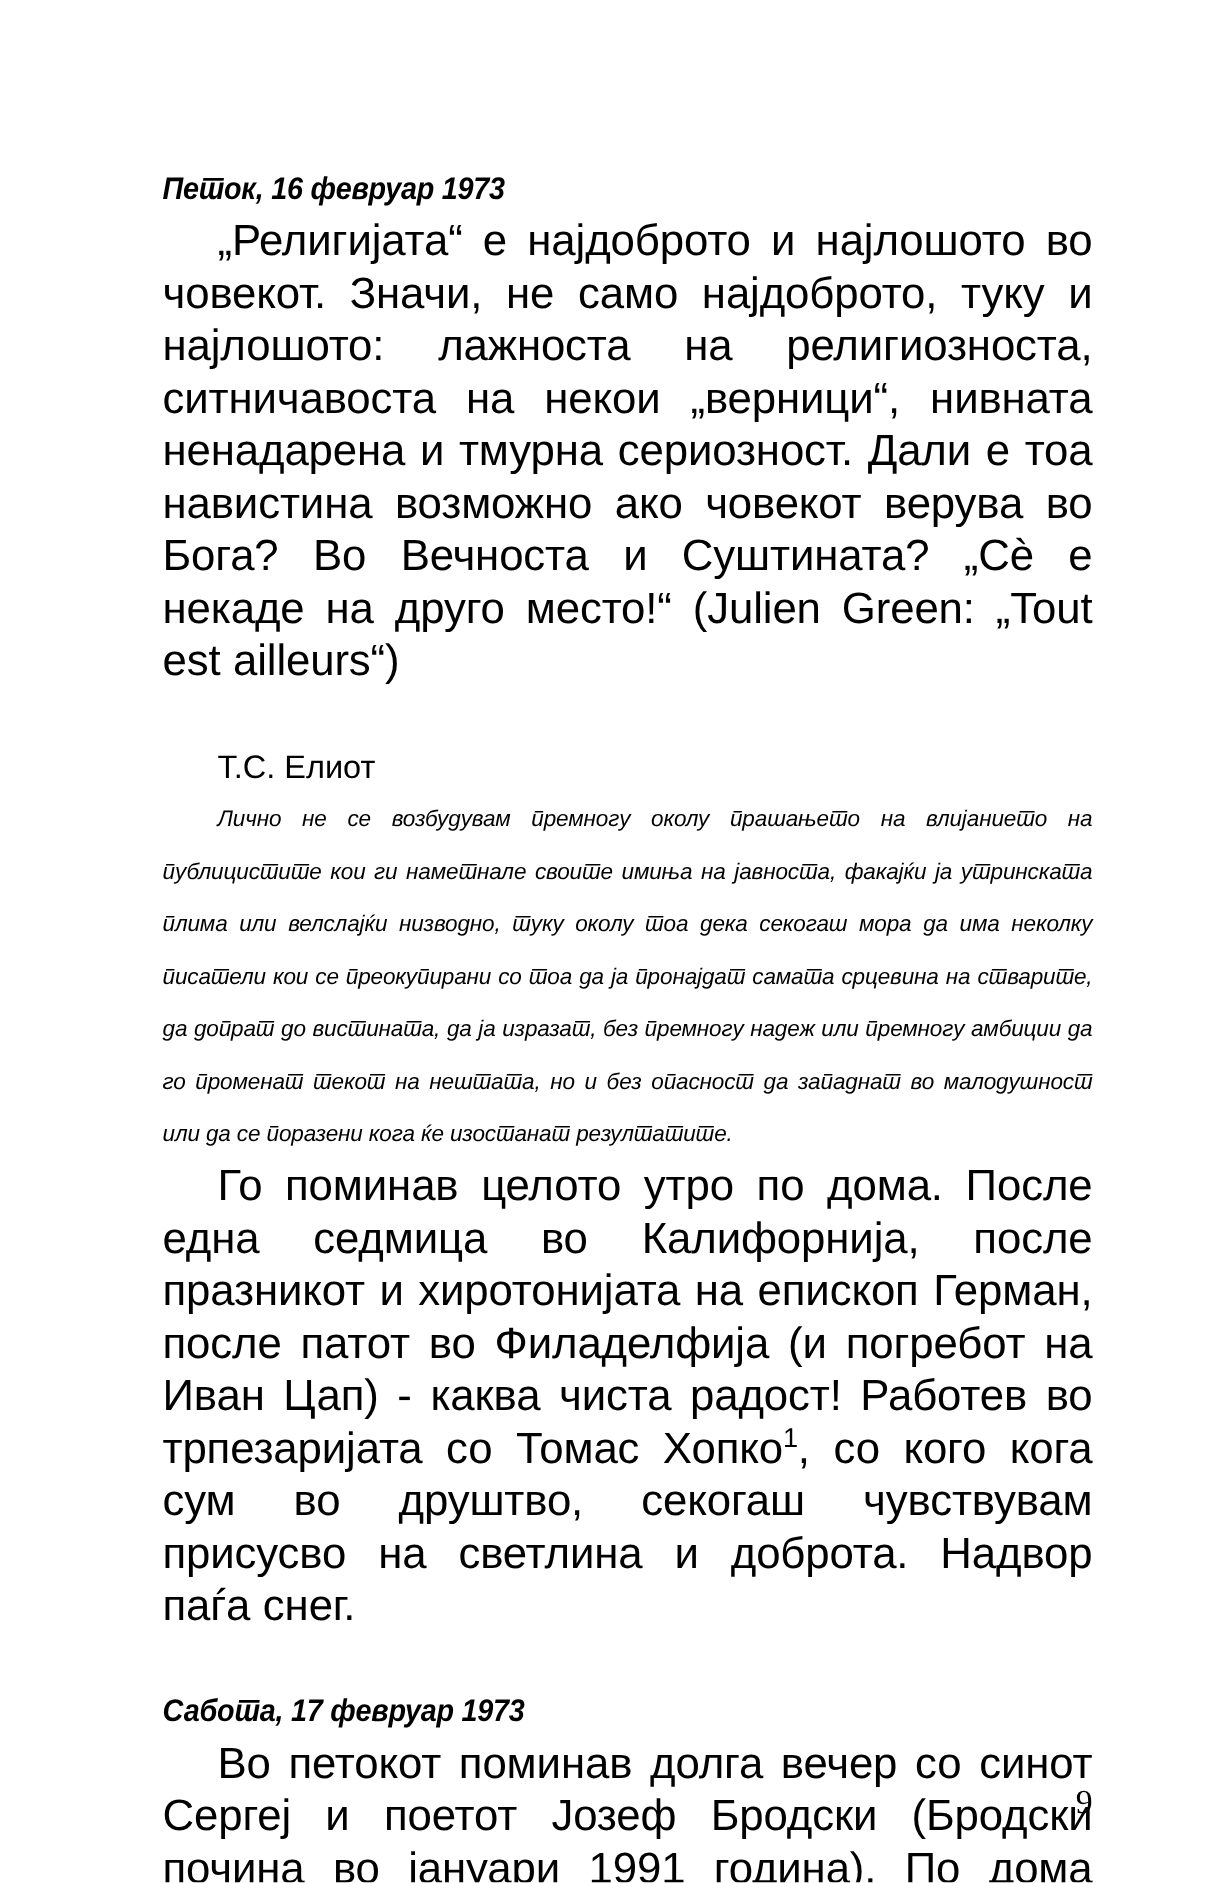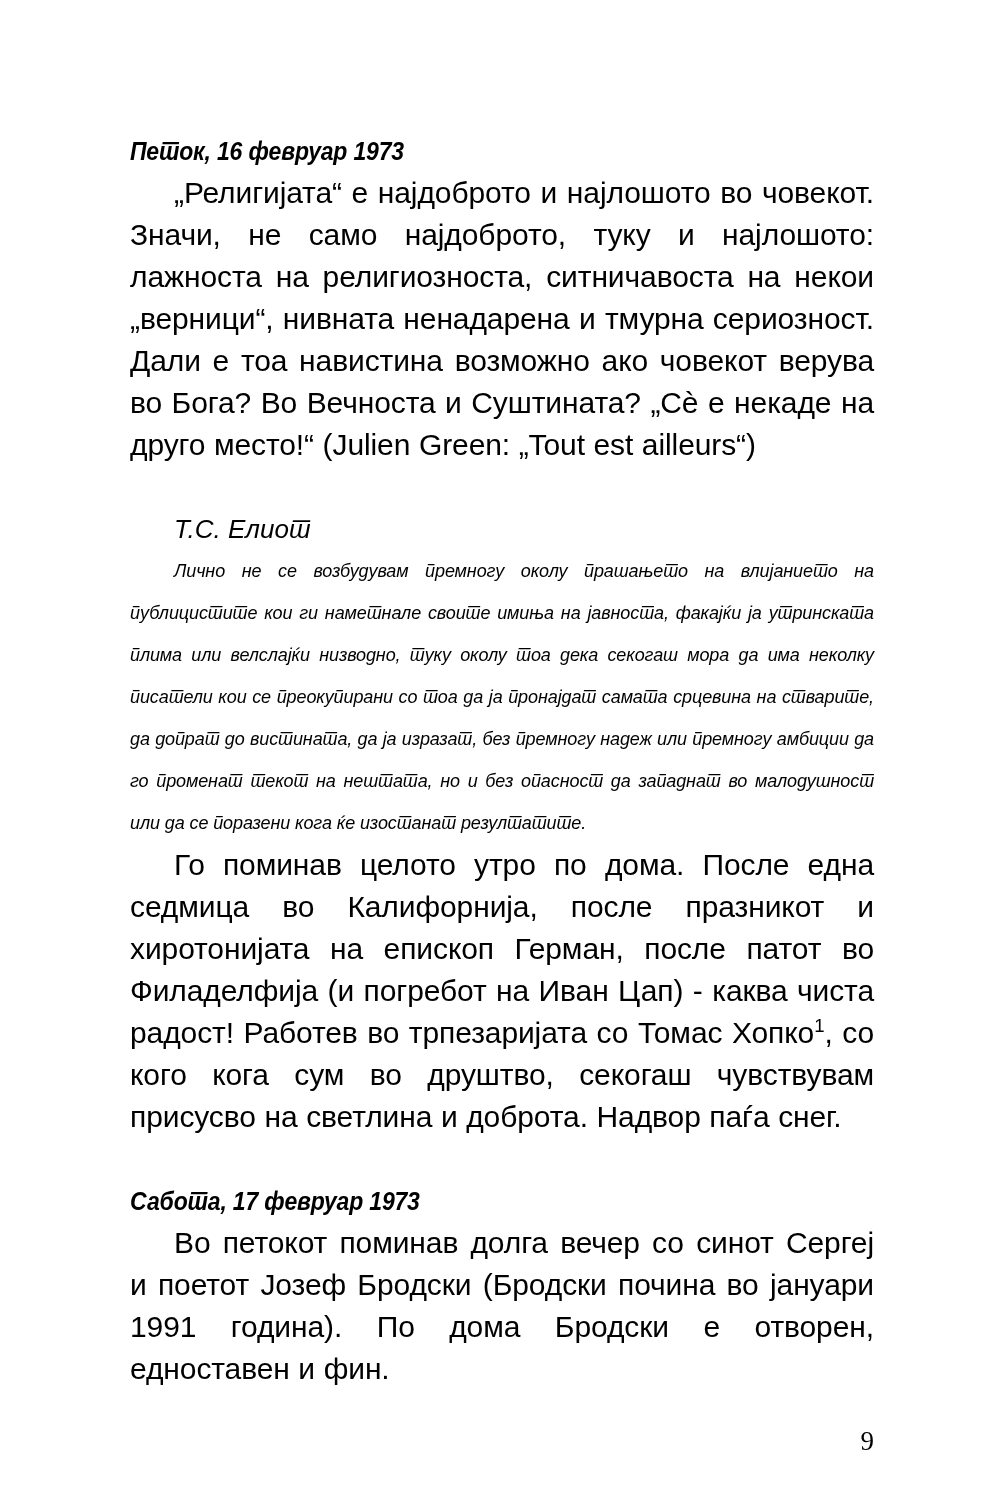--- a/index.html
+++ b/index.html
@@ -38,21 +38,21 @@
     line-height: 42px;
     letter-spacing: -0.2px;
     transform: scaleX(0.92);
     transform-origin: left center;
     white-space: nowrap;
     margin: 0;
   }
 
   
   .body-par {
-    font-size: 30px;
+    font-size: 35px;
     line-height: 42px;
     text-align: justify;
     text-justify: inter-word;
     margin: 0;
     letter-spacing: -0.1px;
     word-spacing: 0.4px;
   }
   .body-par.indent {
     text-indent: 44px;
   }
@@ -73,21 +73,20 @@
     letter-spacing: -0.1px;
   }
 
   
   .source-line {
     font-size: 26px;
     line-height: 42px;
     margin: 0;
     padding-left: 44px;
     white-space: nowrap;
-    font-style: italic;
   }
 
   
   .gap-block { height: 42px; }
 
   sup.fn-ref {
     font-size: 0.62em;
     vertical-align: super;
     line-height: 0;
   }

